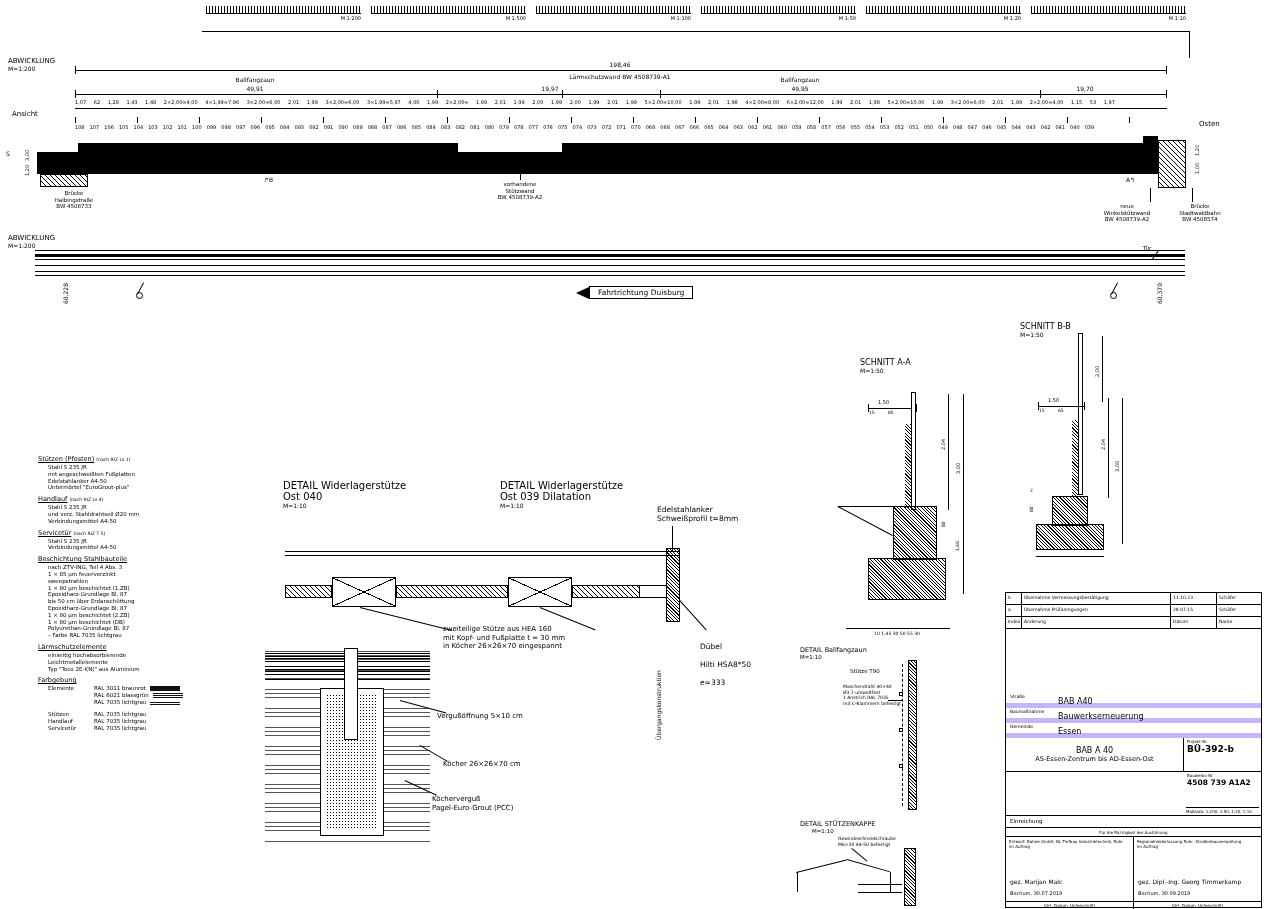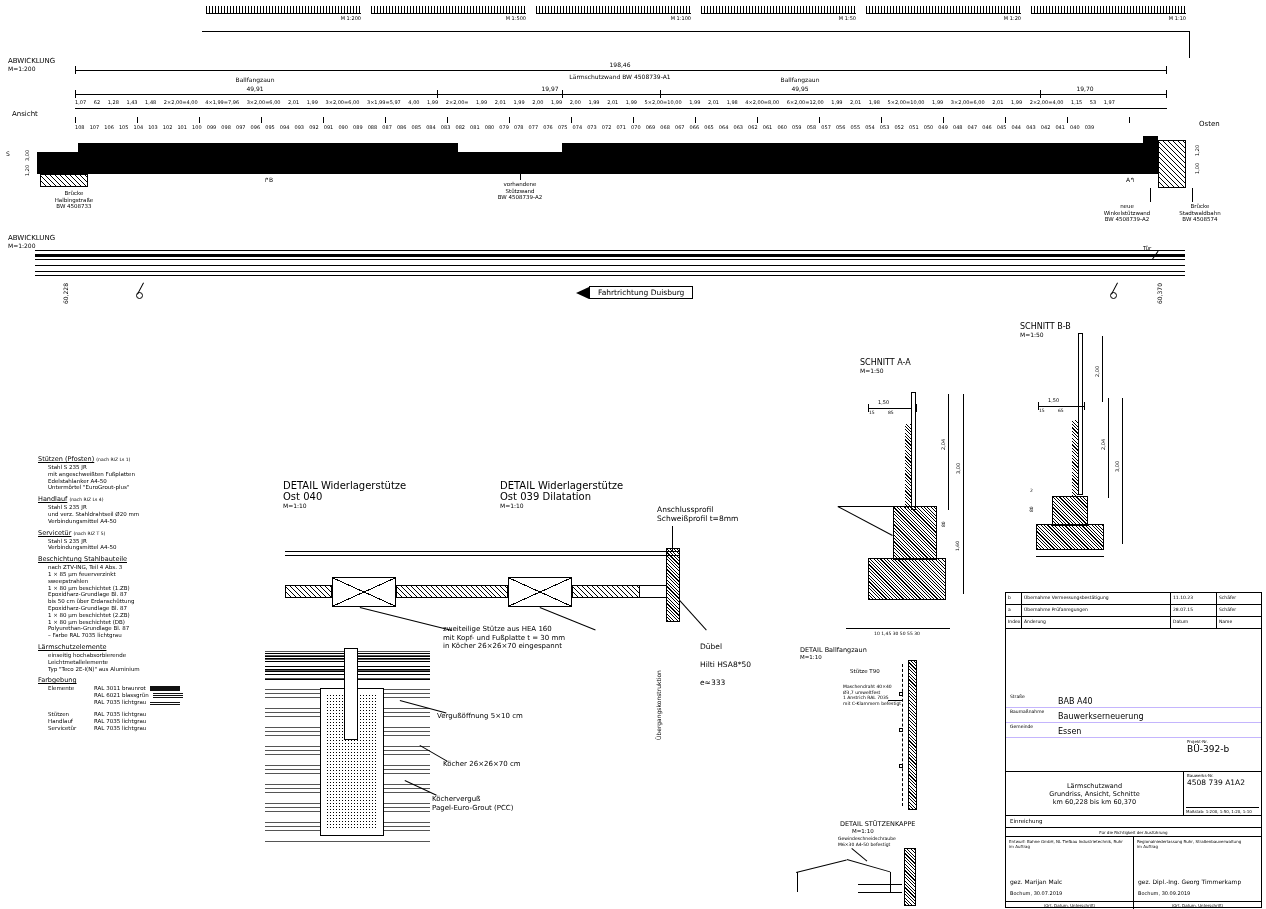--- a/index.html
+++ b/index.html
@@ -7,21 +7,21 @@
   .sheet{position:relative;width:1266px;height:909px;background:#fff;color:#000;
          font-family:"DejaVu Sans",sans-serif;overflow:hidden}
   .abs{position:absolute}
   .hl{position:absolute;background:#000;height:1px}
   .vl{position:absolute;background:#000;width:1px}
   .dim{position:absolute;border-top:1px solid #000}
   .lead{position:absolute;height:1px;background:#000;transform-origin:0 0}
   .t4{font-size:4px}.t45{font-size:4.5px}.t5{font-size:5px}.t55{font-size:5.5px}
   .t6{font-size:6px}.t65{font-size:6.5px}.t7{font-size:7px}.t75{font-size:7.5px}
   .t8{font-size:8px}.t9{font-size:9px}.t10{font-size:10px}
-  .b{font-weight:normal}.ctr{text-align:center}.pre{white-space:pre-line}
+  .b{font-weight:bold}.ctr{text-align:center}.pre{white-space:pre-line}
   .rot{writing-mode:vertical-rl;transform:rotate(180deg)}
   .u{text-decoration:underline}
   .bdr{border:1px solid #000}
   .blk{background:#000}
   .hatch{background:repeating-linear-gradient(45deg,#000 0 .7px,transparent .7px 3.5px)}
   .hatchd{background:repeating-linear-gradient(45deg,#000 0 .8px,transparent .8px 2.4px)}
   .hlines{background:repeating-linear-gradient(0deg,#555 0 .6px,transparent .6px 3.8px)}
   .stip{background-image:radial-gradient(#000 .5px,transparent .6px);background-size:3px 3px}
   .xbox{border:1px solid #000;background-color:#fff;background-image:
     linear-gradient(to top right,transparent calc(50% - .5px),#000 calc(50% - .5px) calc(50% + .5px),transparent calc(50% + .5px)),
@@ -51,21 +51,21 @@
   .rev-row span{border-right:1px solid #000;font-size:4.5px;padding:2px 2px 0 2px;overflow:hidden;white-space:nowrap}
   .rev-row span:last-child{border-right:none}
   .tb-title{top:36px;height:26px;border-bottom:1px solid #000;display:flex;align-items:center;justify-content:center;font-size:13px;letter-spacing:.5px}
   .tb-auth{top:62px;height:38px;border-bottom:1px solid #000;display:flex;align-items:center;gap:5px;padding:0 5px}
   .shield{width:15px;height:18px;border:1px solid #444;border-radius:0 0 7px 7px;background:linear-gradient(180deg,#fff 55%,#c8102e 55%);position:relative;flex:0 0 auto}
   .shield::before{content:"";position:absolute;left:1px;top:3px;width:11px;height:2px;background:#2e7d32;transform:rotate(-14deg)}
   .auth-txt{color:#1b5e20;line-height:6px;flex:1}
   .snrw{color:#d2232a;font-weight:bold;font-style:italic;font-size:7.5px;position:relative}
   .snrw::after{content:"";position:absolute;left:-2px;right:-2px;bottom:-4px;height:5px;border-bottom:2px solid #3aaa35;border-radius:50%}
   .greenball{width:8px;height:8px;background:#3aaa35;border-radius:50%;display:inline-block;margin-left:3px}
-  .tb-field{height:15px;border-bottom:1px solid #c4b5fd}
+  .tb-field{height:15px;border-bottom:5px solid #c4b5fd}
   .tb-field .lab{position:absolute;left:4px;top:1px;font-size:4.5px}
   .tb-field .val{position:absolute;left:52px;top:4px;font-size:8px}
   .pl{position:absolute;left:0;top:0;width:178px;height:100%;border-right:1px solid #000;display:flex;flex-direction:column;justify-content:center}
   .pr{position:absolute;left:178px;top:0;right:0;height:100%;padding:1px 3px}
   .scl{position:absolute;bottom:1px;left:2px;right:2px;border-top:1px solid #000;padding-top:1px}
   .sig-head{height:9px;border-bottom:1px solid #000;display:flex;align-items:center;justify-content:center}
   .sig-cols{display:flex;height:72px}
   .sig-col{flex:1;position:relative;padding:2px 3px;line-height:5px}
   .sig-col + .sig-col{border-left:1px solid #000}
   .sig-name{position:absolute;bottom:25px;left:4px}
@@ -268,21 +268,21 @@
     <div class="t10">DETAIL Widerlagerstütze</div>
     <div class="t10">Ost 040</div>
     <div class="t6">M=1:10</div>
   </div>
   <div class="abs" style="left:500px;top:480px">
     <div class="t10">DETAIL Widerlagerstütze</div>
     <div class="t10">Ost 039 Dilatation</div>
     <div class="t6">M=1:10</div>
   </div>
 
-  <div class="abs t75 pre" style="left:657px;top:505px;line-height:9px">Anschlussprofil
+  <div class="abs t75 pre" style="left:657px;top:505px;line-height:9px">Edelstahlanker
 Schweißprofil  t=8mm</div>
   <div class="vl" style="left:672px;top:526px;height:26px"></div>
 
   <div class="hl" style="left:285px;top:551px;width:395px"></div>
   <div class="hl" style="left:285px;top:555px;width:395px"></div>
   <div class="abs hatch bdr" style="left:285px;top:585px;width:47px;height:13px"></div>
   <div class="abs hatch bdr" style="left:396px;top:585px;width:112px;height:13px"></div>
   <div class="abs hatch bdr" style="left:572px;top:585px;width:68px;height:13px"></div>
   <div class="abs xbox" style="left:332px;top:577px;width:64px;height:30px"></div>
   <div class="abs xbox" style="left:508px;top:577px;width:64px;height:30px"></div>
@@ -375,21 +375,21 @@
 Ø3,7 umweltfest
 1 Anstrich RAL 7035
 mit C-Klammern befestigt</div>
   <div class="abs hatchd bdr" style="left:908px;top:660px;width:9px;height:150px"></div>
   <div class="abs" style="left:902px;top:664px;height:142px;border-left:1px dashed #000"></div>
   <div class="abs bdr" style="left:899px;top:692px;width:4px;height:4px;background:#fff"></div>
   <div class="abs bdr" style="left:899px;top:728px;width:4px;height:4px;background:#fff"></div>
   <div class="abs bdr" style="left:899px;top:764px;width:4px;height:4px;background:#fff"></div>
   <div class="lead" style="left:888px;top:700px;width:14px"></div>
 
-  <div class="abs" style="left:840px;top:820px">
+  <div class="abs" style="left:800px;top:820px">
     <div class="t65">DETAIL STÜTZENKAPPE</div>
     <div class="t55" style="padding-left:12px">M=1:10</div>
   </div>
   <div class="abs t45 pre" style="left:838px;top:836px;line-height:5.5px">Gewindeschneidschraube
 M6×30 A4-50 befestigt</div>
   <div class="lead" style="left:852px;top:848px;width:20px;transform:rotate(40deg)"></div>
   <div class="lead" style="left:796px;top:872px;width:52px;transform:rotate(-14deg)"></div>
   <div class="lead" style="left:847px;top:859px;width:45px;transform:rotate(16deg)"></div>
   <div class="vl" style="left:797px;top:872px;height:20px"></div>
   <div class="vl" style="left:890px;top:872px;height:20px"></div>
@@ -428,30 +428,31 @@
     <div class="tb-row tb-field" style="top:115px">
       <span class="lab">Baumaßnahme</span>
       <span class="val">Bauwerkserneuerung</span>
     </div>
     <div class="tb-row tb-field" style="top:130px">
       <span class="lab">Gemeinde</span>
       <span class="val">Essen</span>
     </div>
 
     <div class="tb-row" style="top:145px;height:34px;border-bottom:1px solid #000">
+      <div class="pl">
+        <div class="t8 ctr">BAB A 40</div>
+        <div class="t65 ctr">AS-Essen-Zentrum bis AD-Essen-Ost</div>
+      </div>
       <div class="pr">
         <div class="t4">Projekt-Nr.</div>
         <div class="t9 b">BÜ-392-b</div>
       </div>
     </div>
 
     <div class="tb-row" style="top:179px;height:44px;border-bottom:1px solid #000">
-      <div class="pl t65 pre ctr" style="line-height:8px">Lärmschutzwand
-Grundriss, Ansicht, Schnitte
-km 60,228 bis km 60,370</div>
       <div class="pr">
         <div class="t4">Bauwerks-Nr.</div>
         <div class="t75 b">4508 739 A1A2</div>
         <div class="scl t4"><span>Maßstab:</span> <span>1:200, 1:50, 1:20, 1:10</span></div>
       </div>
     </div>
 
     <div class="tb-row" style="top:223px;height:12px;border-bottom:1px solid #000">
       <span class="abs t55" style="left:4px;top:2px">Einreichung</span>
     </div>

